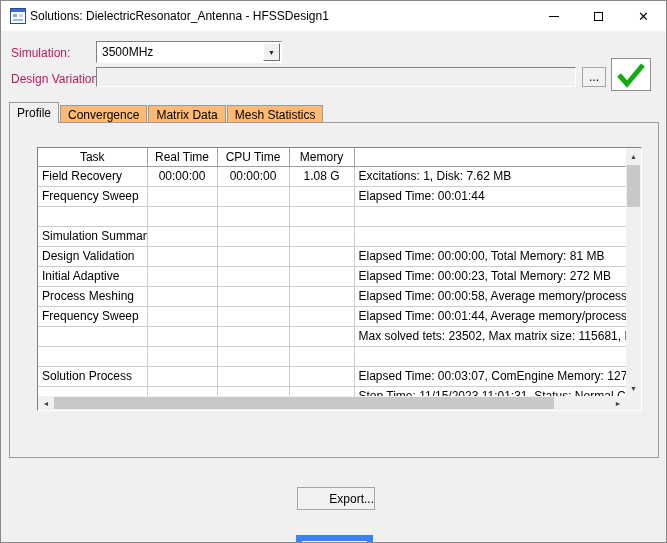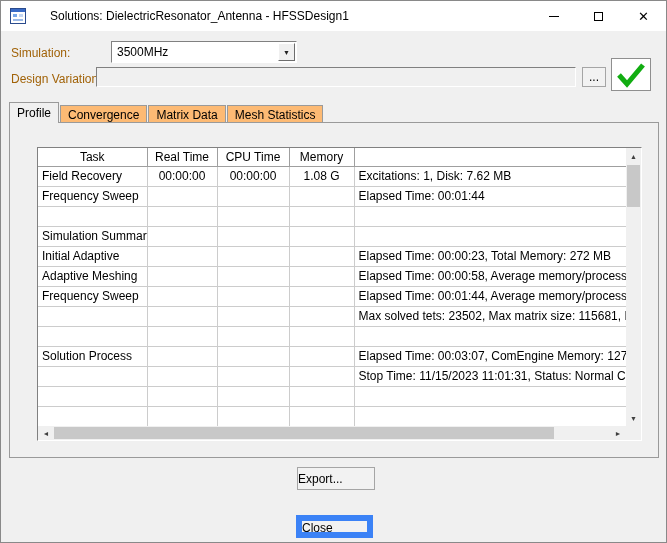--- a/index.html
+++ b/index.html
@@ -6,61 +6,61 @@
   html,body { width:667px; height:543px; background:#d8d8d8; }
   .window {
     position:relative; width:667px; height:543px;
     background:#f0f0f0; border:1px solid #898989;
     font-family:"Liberation Sans", sans-serif; font-size:12px; color:#000;
     overflow:hidden;
   }
   
   .titlebar { position:absolute; left:0; top:0; width:100%; height:30px; background:#ffffff; display:flex; align-items:center; }
   .app-icon { width:16px; height:16px; margin-left:9px; display:inline-block; }
-  .title-text { margin-left:24px; font-size:12px; }
+  .title-text { margin-left:4px; font-size:12px; }
   .win-buttons { position:absolute; right:0; top:0; height:30px; display:flex; }
   .win-btn { width:45px; height:30px; display:flex; align-items:center; justify-content:center; cursor:default; }
   .glyph-min { width:10px; height:1px; background:#000; }
   .glyph-max { width:9px; height:9px; border:1px solid #000; }
   .glyph-close { font-size:13px; line-height:13px; }
   
-  .label { position:absolute; color:#a16207; }
+  .label { position:absolute; color:#be185d; }
   .sunken { border-top:1px solid #808080; border-left:1px solid #808080; border-bottom:1px solid #ffffff; border-right:1px solid #ffffff; }
-  .combobox { position:absolute; left:110px; top:40px; width:186px; height:22px; background:#fff; display:flex; align-items:center; }
+  .combobox { position:absolute; left:95px; top:40px; width:186px; height:22px; background:#fff; display:flex; align-items:center; }
   .combo-value { flex:1; padding-left:5px; overflow:hidden; white-space:nowrap; }
   .combo-arrow { width:17px; height:18px; margin:1px; background:#f0f0f0; border:1px solid; border-color:#fff #6d6d6d #6d6d6d #fff; display:flex; align-items:center; justify-content:center; font-size:7px; color:#222; }
   .textbox-disabled { position:absolute; left:95px; top:66px; width:480px; height:20px; background:#f0f0f0; }
   .browse-btn { position:absolute; left:581px; top:66px; width:24px; height:20px; background:#f2f2f2; border:1px solid #a5a5a5; font-family:inherit; font-size:12px; line-height:8px; }
   .check-btn { position:absolute; left:610px; top:57px; width:40px; height:33px; background:#ffffff; border:1px solid #8f8f8f; display:flex; align-items:center; justify-content:center; }
   
   .tabs { position:absolute; left:8px; top:101px; display:flex; align-items:flex-end; height:21px; }
   .tab { height:18px; padding:2px 7px 0 7px; background:#fdba74; border:1px solid #9a9a9a; border-bottom:none; margin-right:1px; white-space:nowrap; }
   .tab.active { height:21px; padding-top:3px; position:relative; z-index:3; background:#f0f0f0; }
   .panel { position:absolute; left:8px; top:121px; width:650px; height:336px; border:1px solid #9a9a9a; background:#f0f0f0; z-index:1; }
   
-  .grid { position:absolute; left:36px; top:146px; width:605px; height:294px; background:#0c4a6e; border-top:1px solid #808080; border-left:1px solid #808080; border-bottom:1px solid #fff; border-right:1px solid #fff; z-index:2; }
+  .grid { position:absolute; left:36px; top:146px; width:605px; height:264px; background:#0c4a6e; border-top:1px solid #808080; border-left:1px solid #808080; border-bottom:1px solid #fff; border-right:1px solid #fff; z-index:2; }
   .grid-content { position:absolute; left:0; top:0; right:15px; bottom:14px; overflow:hidden; background:#fff; }
   table.profile { border-collapse:collapse; table-layout:fixed; width:590px; }
   table.profile th { height:18px; font-weight:normal; text-align:center; border-right:1px solid #9f9f9f; border-bottom:1px solid #9f9f9f; overflow:hidden; white-space:nowrap; background:#fff; font-size:12px; }
   table.profile td { height:20px; padding:0 4px; border-right:1px solid #cccccc; border-bottom:1px solid #cccccc; overflow:hidden; white-space:nowrap; font-size:12px; }
   .w0{width:109px;} .w1{width:70px;} .w2{width:72px;} .w3{width:65px;} .w4{width:274px;}
   td.c1, td.c2, td.c3 { text-align:center; }
   
   .vscroll { position:absolute; top:0; right:0; width:15px; bottom:14px; background:#f0f0f0; }
   .hscroll { position:absolute; left:0; bottom:0; right:15px; height:14px; background:#f0f0f0; }
   .corner { position:absolute; right:0; bottom:0; width:15px; height:14px; background:#f0f0f0; }
   .sb-btn { position:absolute; display:flex; align-items:center; justify-content:center; font-size:7px; color:#404040; background:#f0f0f0; }
   .sb-up { top:0; left:0; width:15px; height:16px; }
   .sb-down { bottom:0; left:0; width:15px; height:16px; }
   .sb-left { left:0; top:0; width:16px; height:14px; }
   .sb-right { right:0; top:0; width:16px; height:14px; }
   .v-thumb { position:absolute; left:1px; top:17px; width:13px; height:42px; background:#c8c8c8; }
   .h-thumb { position:absolute; left:16px; top:1px; height:12px; width:500px; background:#c8c8c8; }
   
-  .btn { position:absolute; background:#f2f2f2; border:1px solid #a5a5a5; font-family:inherit; font-size:12px; text-align:left; }
+  .btn { position:absolute; background:#f2f2f2; border:1px solid #a5a5a5; font-family:inherit; font-size:12px; text-align:right;margin-top:20px; }
   .export-btn { left:296px; top:466px; width:78px; height:23px; }
   .close-btn { left:295px; top:514px; width:77px; height:23px; border:6px solid #3b82f6; }
 </style>
 </head>
 <body>
 
 <div class="window">
 
   <div class="titlebar">
     <span class="app-icon">
@@ -151,28 +151,35 @@
               <td class="c4"></td>
             </tr>
             <tr>
               <td class="c0">Simulation Summary</td>
               <td class="c1"></td>
               <td class="c2"></td>
               <td class="c3"></td>
               <td class="c4"></td>
             </tr>
             <tr>
+              <td class="c0">Design Validation</td>
+              <td class="c1"></td>
+              <td class="c2"></td>
+              <td class="c3"></td>
+              <td class="c4">Elapsed Time: 00:00:00, Total Memory: 81 MB</td>
+            </tr>
+            <tr>
               <td class="c0">Initial Adaptive</td>
               <td class="c1"></td>
               <td class="c2"></td>
               <td class="c3"></td>
               <td class="c4">Elapsed Time: 00:00:23, Total Memory: 272 MB</td>
             </tr>
             <tr>
-              <td class="c0">Adaptive Meshing</td>
+              <td class="c0">Process Meshing</td>
               <td class="c1"></td>
               <td class="c2"></td>
               <td class="c3"></td>
               <td class="c4">Elapsed Time: 00:00:58, Average memory/process: 995 M</td>
             </tr>
             <tr>
               <td class="c0">Frequency Sweep</td>
               <td class="c1"></td>
               <td class="c2"></td>
               <td class="c3"></td>

